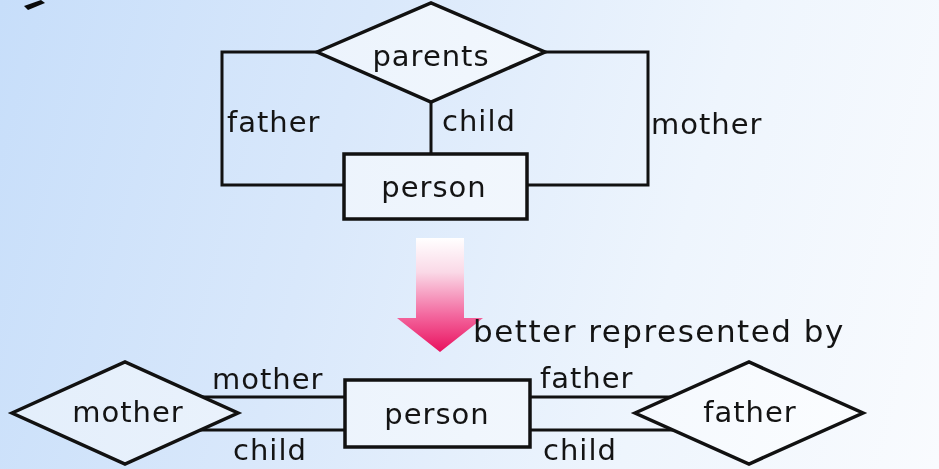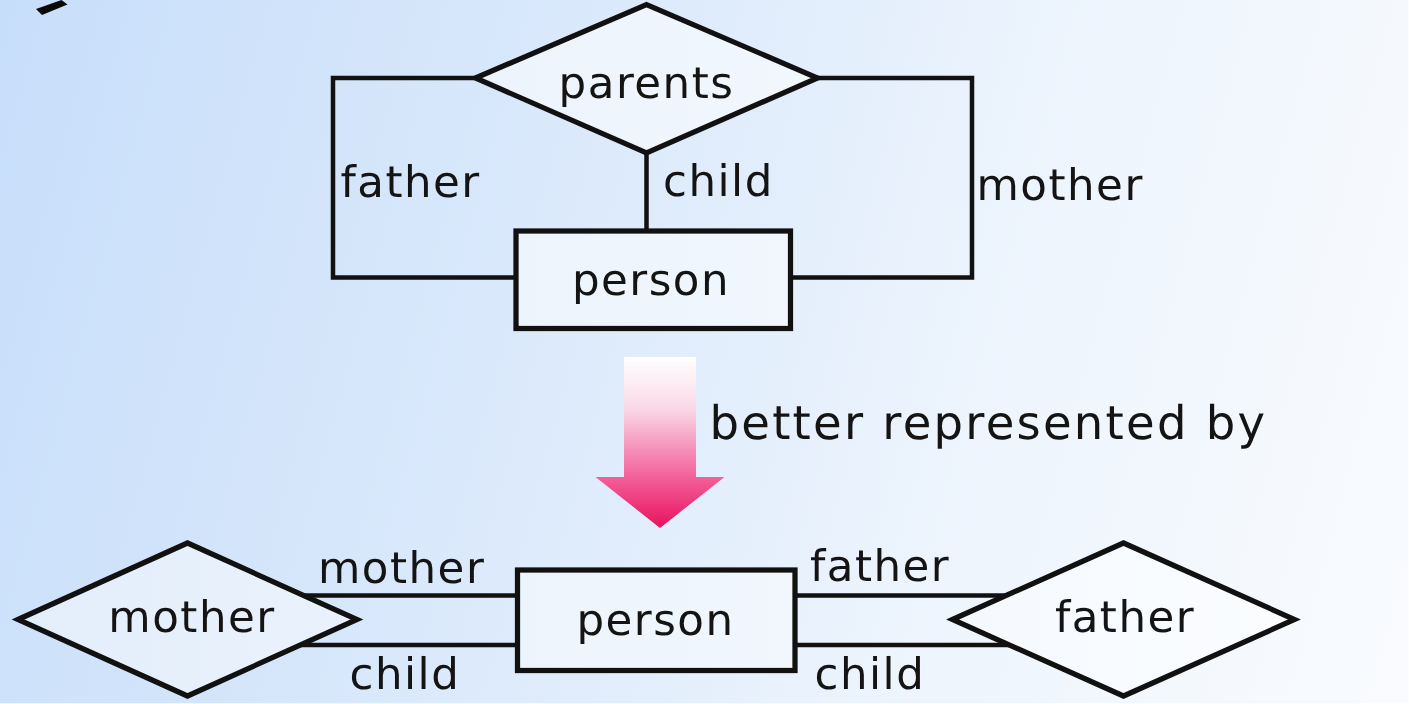--- a/index.html
+++ b/index.html
@@ -23,20 +23,21 @@
     line-height: 1;
     letter-spacing: 1px;
     white-space: nowrap;
     color: #141414;
   }
   .center { transform: translate(-50%, -50%); }
   .vcenter { transform: translateY(-50%); }
   .transition-label {
     font-size: 31px;
     letter-spacing: 1.5px;
+    margin-top: 48px;
   }
 </style>
 </head>
 <body>
 
 <div class="stage">
 
   <svg class="diagram-svg" viewBox="0 0 939 469" xmlns="http://www.w3.org/2000/svg">
     <defs>
       <linearGradient id="shapeFill" gradientUnits="userSpaceOnUse" x1="0" y1="0" x2="939" y2="0">

